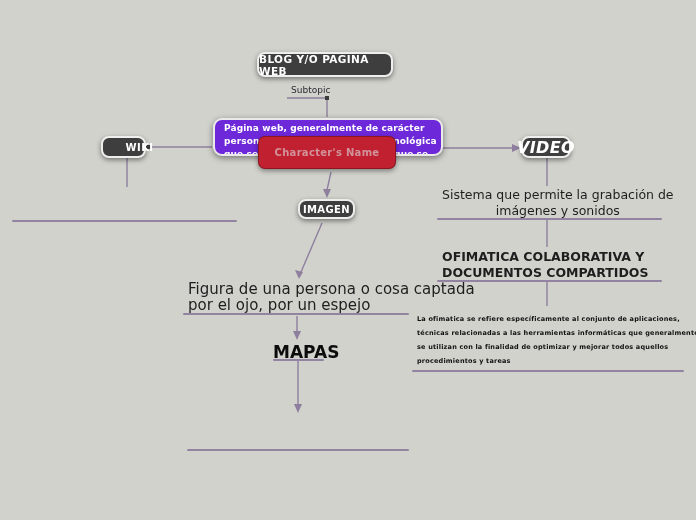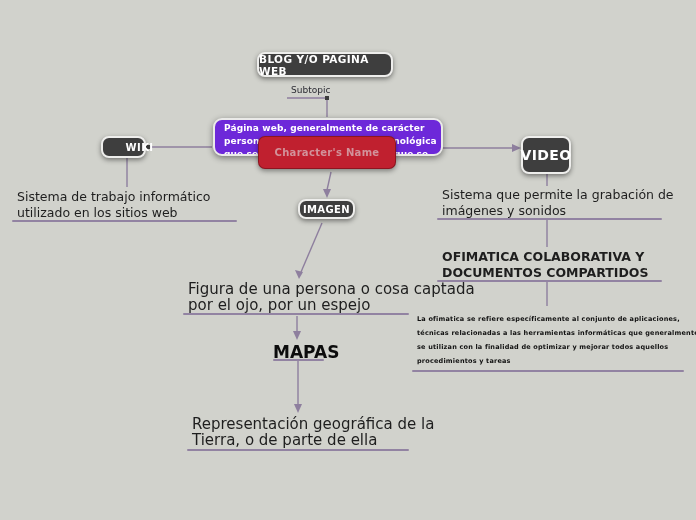--- a/index.html
+++ b/index.html
@@ -14,21 +14,21 @@
     position:absolute;z-index:3;
     background:#3e3e3e;color:#ffffff;
     border:2px solid #eeeeec;border-radius:8px;
     box-shadow:0 2px 5px rgba(0,0,0,0.45);
     display:flex;align-items:center;justify-content:center;
     font-weight:bold;letter-spacing:0.4px;
     box-sizing:border-box;cursor:pointer;
   }
   .node-blog{left:257px;top:52px;width:136px;height:25px;font-size:10.5px;}
   .node-wiki{left:101px;top:136px;width:45px;height:22px;font-size:10px;padding-left:32px;}
-  .node-video{left:521px;top:136px;width:50px;height:38px;font-size:14px;}
+  .node-video{left:521px;top:136px;width:50px;height:22px;font-size:16px;font-style:italic;}
   .node-imagen{left:298px;top:199px;width:57px;height:20px;font-size:10px;}
   .central{
     position:absolute;left:213px;top:118px;width:230px;height:38px;z-index:4;
     background:#6d28d9;border:2px solid #eaeae8;border-radius:9px;
     box-shadow:0 2px 6px rgba(0,0,0,0.45);
     box-sizing:border-box;overflow:hidden;cursor:pointer;
   }
   .central-text{
     margin:2px 0 0 9px;color:#ffffff;font-size:9px;font-weight:bold;
     line-height:13px;white-space:pre;letter-spacing:0.1px;
@@ -43,21 +43,21 @@
   }
   .subtopic{
     position:absolute;left:291px;top:85px;z-index:2;
     font-size:9px;color:#2b2b33;
   }
   .desc{
     position:absolute;z-index:2;white-space:pre;
     font-size:15px;line-height:15.5px;color:#1e1e1e;cursor:default;
   }
   .desc-wiki{left:17px;top:189px;font-size:12.5px;}
-  .desc-video{left:442px;top:187px;font-size:12.5px;}
+  .desc-video{left:442px;top:187px;font-size:12.5px;text-align:center;}
   .desc-ofimatica{left:442px;top:249px;font-size:12.5px;font-weight:bold;}
   .desc-figura{left:188px;top:282px;}
   .desc-repr{left:192px;top:417px;}
   .note{
     position:absolute;left:417px;top:312px;z-index:2;white-space:pre;
     font-size:6.5px;font-weight:bold;line-height:14px;color:#111;
     letter-spacing:0.2px;
   }
   .mapas{
     position:absolute;left:273px;top:342px;width:51px;z-index:2;
@@ -116,22 +116,20 @@
 
   <div class="central">
     <div class="central-text">Página web, generalmente de carácter
 personal, con una estructura cronológica
 que se actualiza regularmente y que se
 suele dedicar a tratar un tema concreto</div>
   </div>
 
   <div class="character">Character's Name</div>
 
-  <div class="desc desc-wiki">Sistema de trabajo informático
-utilizado en los sitios web</div>
   <div class="uline ul-wiki"></div>
 
   <div class="desc desc-video">Sistema que permite la grabación de
 imágenes y sonidos</div>
   <div class="uline ul-video"></div>
 
   <div class="desc desc-ofimatica">OFIMATICA COLABORATIVA Y
 DOCUMENTOS COMPARTIDOS</div>
   <div class="uline ul-ofimatica"></div>
 
@@ -141,17 +139,15 @@
 procedimientos y tareas</div>
   <div class="uline ul-note"></div>
 
   <div class="desc desc-figura">Figura de una persona o cosa captada
 por el ojo, por un espejo</div>
   <div class="uline ul-figura"></div>
 
   <div class="mapas">MAPAS</div>
   <div class="uline ul-mapas"></div>
 
-  <div class="desc desc-repr">Representación geográfica de la
-Tierra, o de parte de ella</div>
   <div class="uline ul-repr"></div>
 
 </div>
 
 </body></html>

